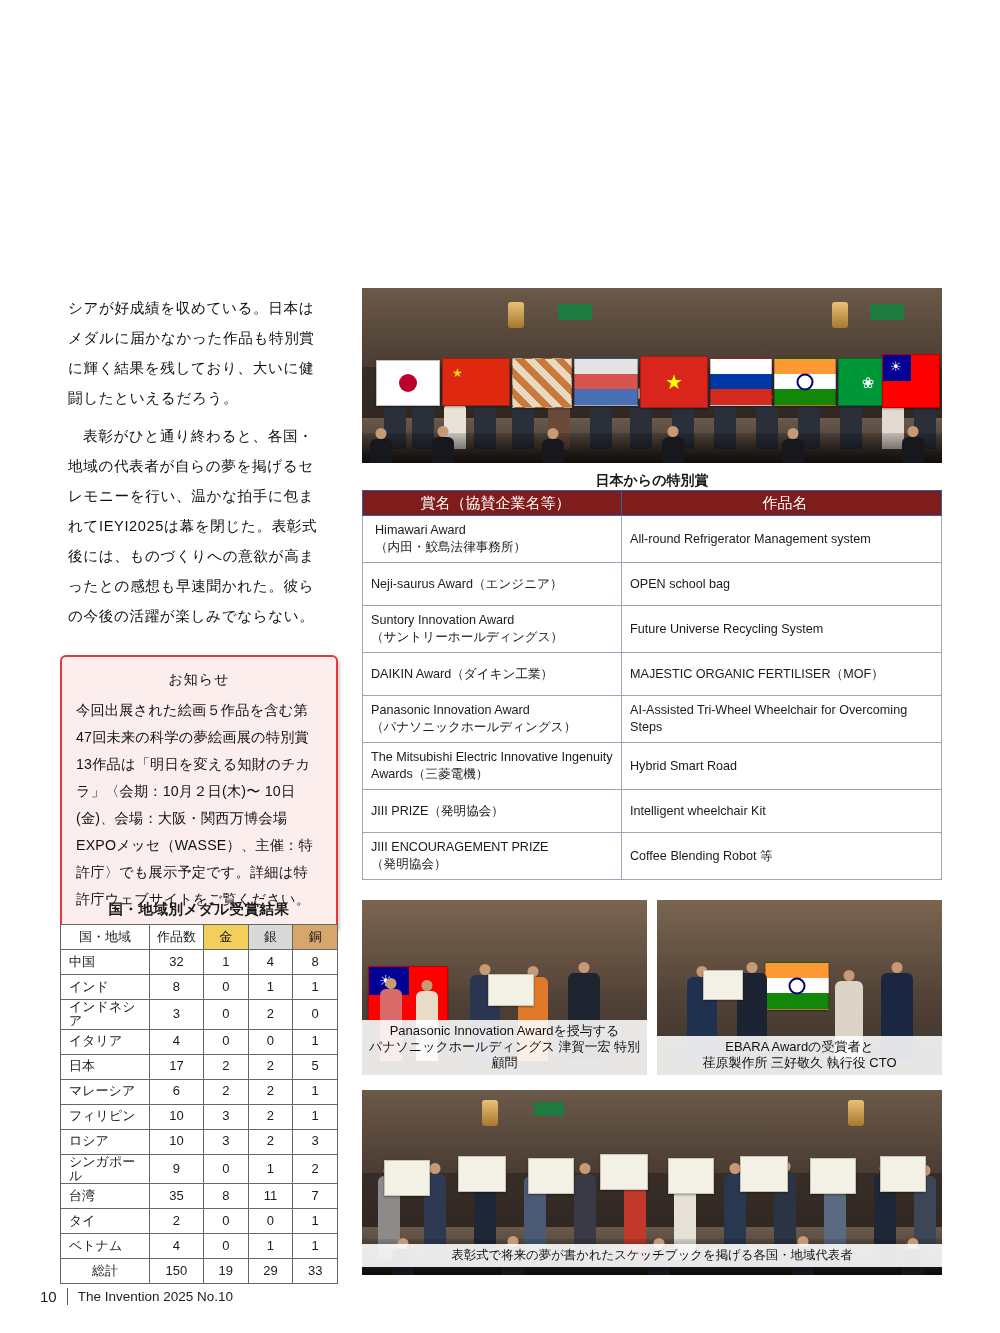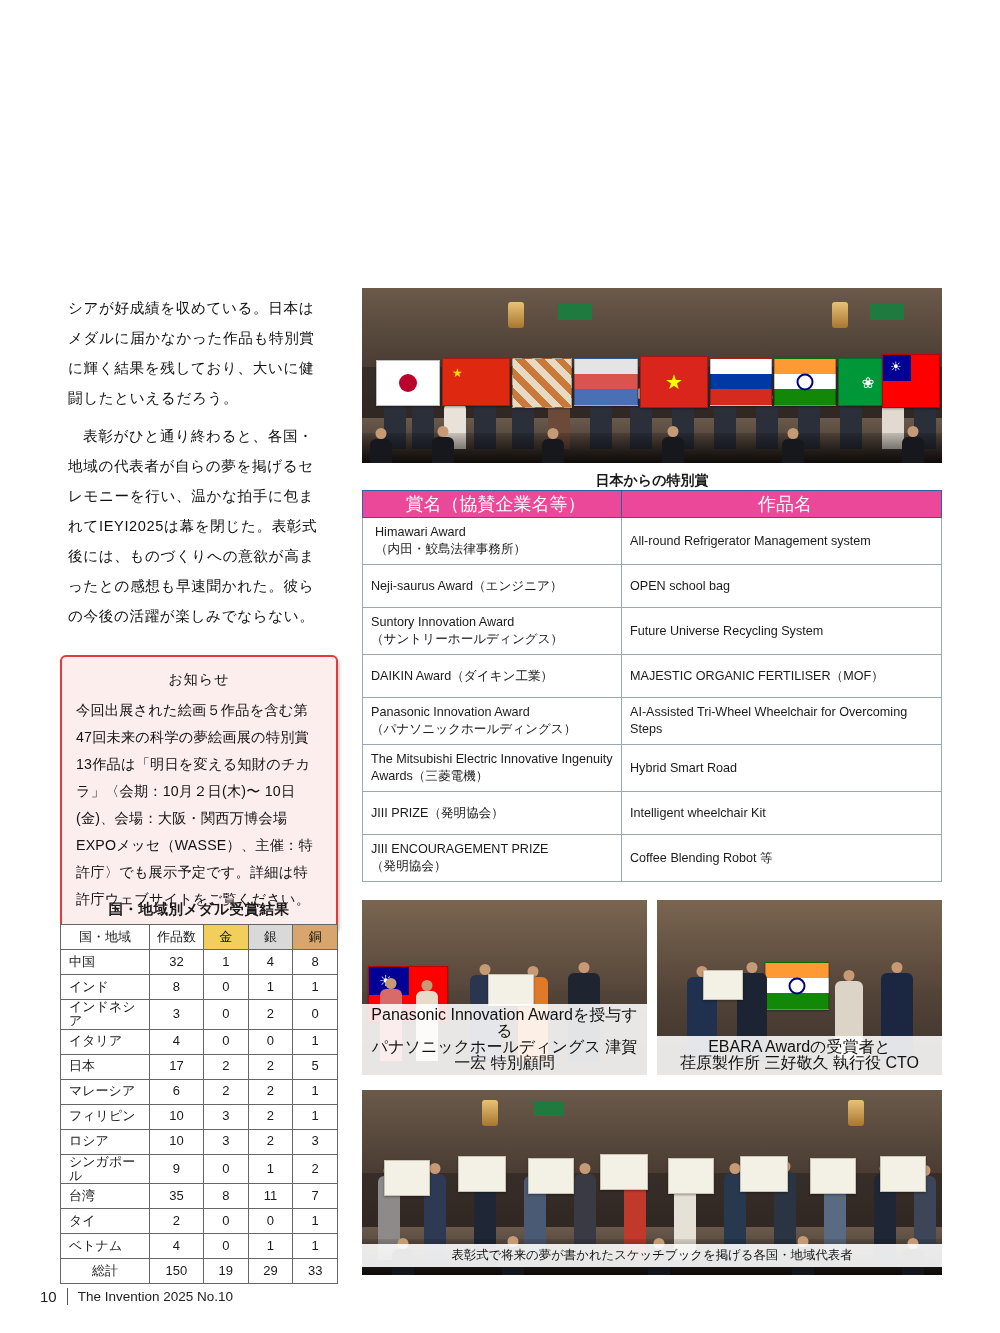--- a/index.html
+++ b/index.html
@@ -119,27 +119,27 @@
   }
   .award-table {
     position: absolute;
     left: 362px;
     top: 490px;
     width: 580px;
     border-collapse: collapse;
     font-size: 12.6px;
   }
   .award-table th {
-    background: #ec4899;
+    background: #7f1d1d;
     color: #ffffff;
     font-weight: normal;
     height: 22px;
     border: 1px solid #2e5f9e;
     text-align: center;
-    font-size: 18px;
+    font-size: 15px;
     padding-left: 8px;
   }
   .award-table td {
     border: 1px solid #9aa7b5;
     padding: 6px 8px;
     vertical-align: middle;
     line-height: 17px;
     height: 30px;
   }
   .award-table td.col1 { width: 238px; }
@@ -149,21 +149,21 @@
     left: 362px; top: 900px; width: 285px; height: 175px;
   }
   #photo-mid-right {
     left: 657px; top: 900px; width: 285px; height: 175px;
   }
   .cap-overlay {
     position: absolute;
     left: 0; right: 0; bottom: 0;
     background: rgba(255,255,255,0.88);
     color: #111;
-    font-size: 16px;
+    font-size: 13px;
     line-height: 16px;
     text-align: center;
     padding: 3px 2px 4px 2px;
   }
   #photo-bottom {
     left: 362px; top: 1090px; width: 580px; height: 185px;
   }
   .cap-below {
     position: absolute;
     left: 362px; top: 1244px; width: 580px;

